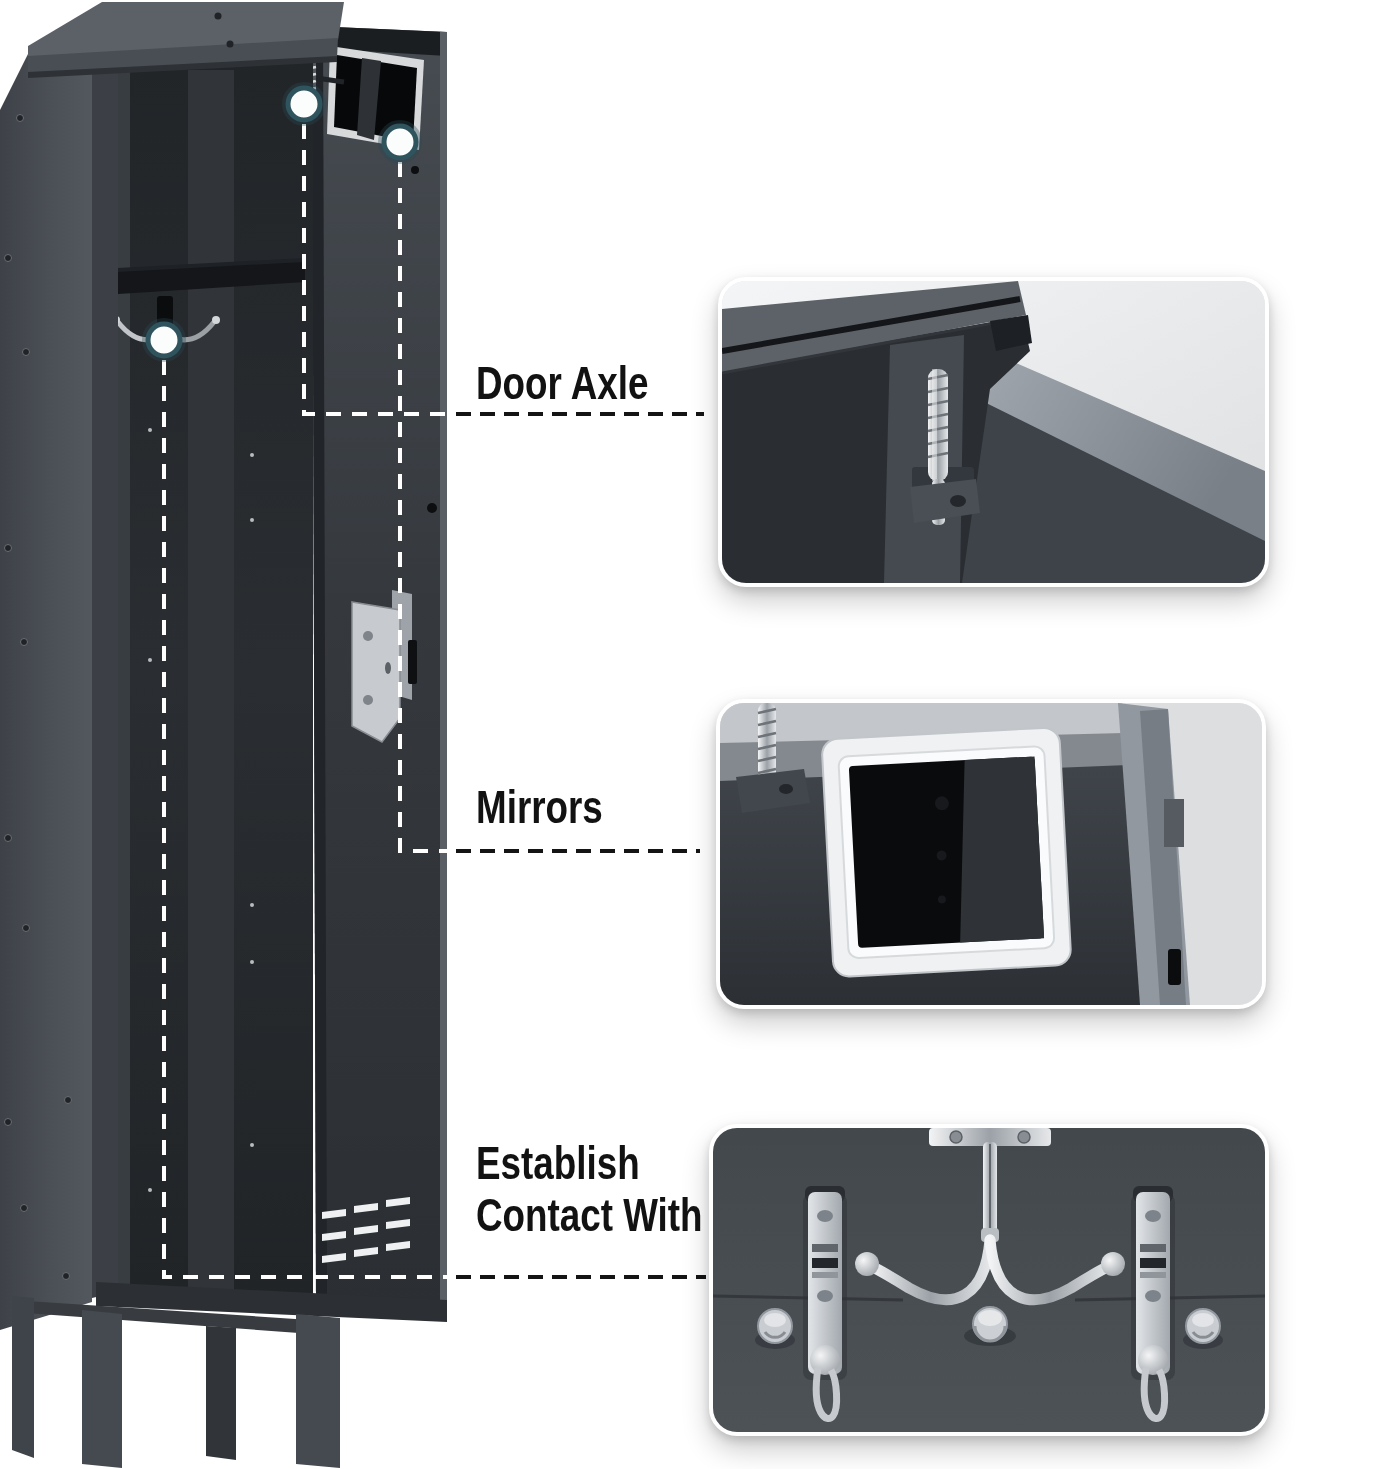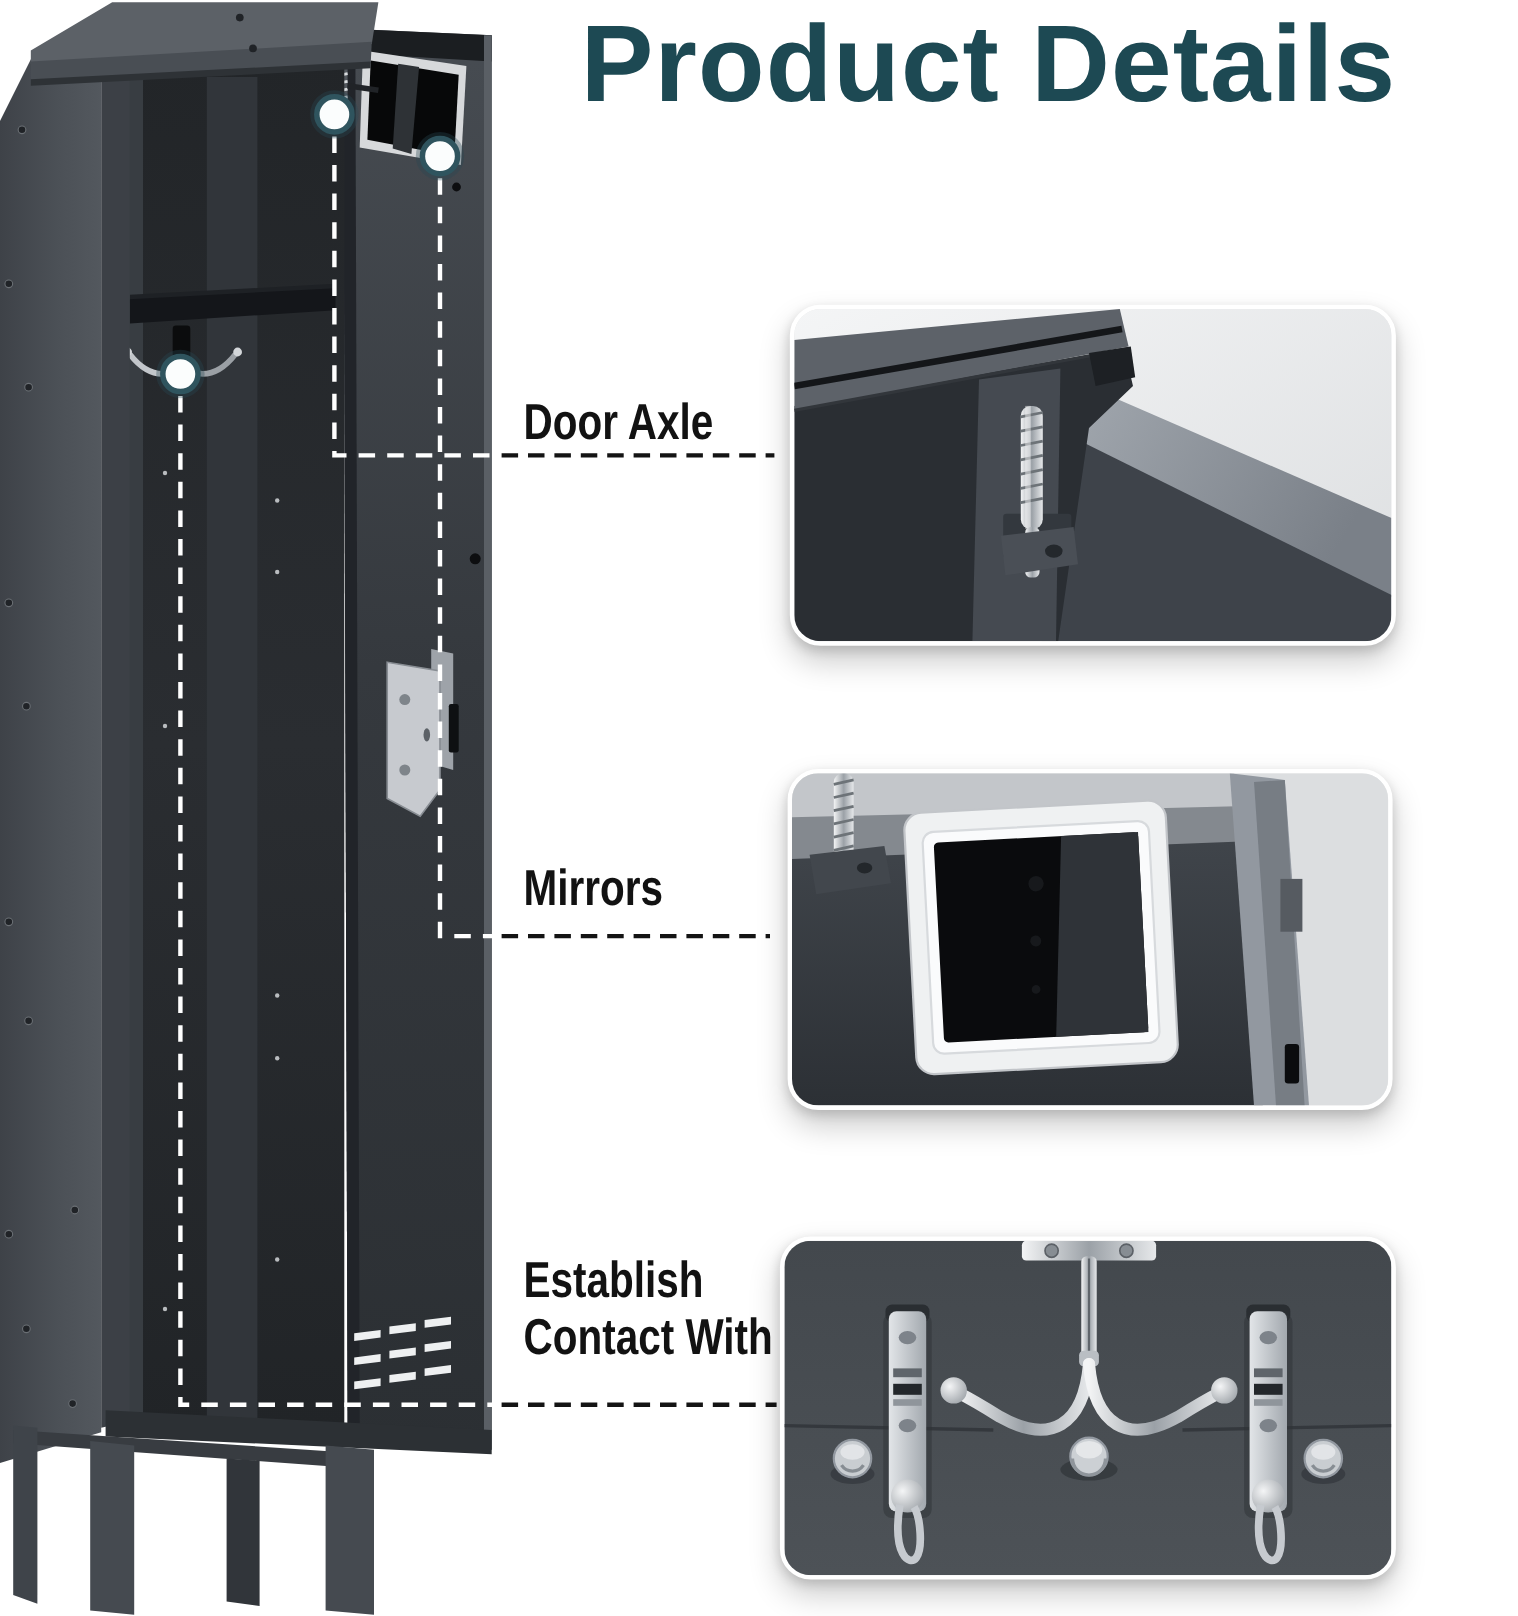--- a/index.html
+++ b/index.html
@@ -183,21 +183,20 @@
     <g>
       <circle cx="400" cy="142" r="20" fill="none" stroke="rgba(40,72,82,0.35)" stroke-width="4"></circle>
       <circle cx="400" cy="142" r="16" fill="#fbfdfd" stroke="#2f545e" stroke-width="5"></circle>
     </g>
     <g>
       <circle cx="164" cy="340" r="20" fill="none" stroke="rgba(40,72,82,0.35)" stroke-width="4"></circle>
       <circle cx="164" cy="340" r="16" fill="#fbfdfd" stroke="#2f545e" stroke-width="5"></circle>
     </g>
   </svg>
 
-  <div class="page-title">Product Details</div>
 
   <div class="callout-label" style="left:476px;top:358px;">Door Axle</div>
   <div class="callout-label" style="left:476px;top:782px;">Mirrors</div>
   <div class="callout-label wrap" style="left:476px;top:1138px;">Establish Contact With</div>
 
   <div class="panel" style="left:718px;top:277px;width:543px;height:302px;">
     <svg width="543" height="302" viewBox="0 0 543 302">
       <defs>
         <linearGradient id="p1bg" x1="0" y1="0" x2="1" y2="1">
           <stop offset="0" stop-color="#f4f5f6"></stop>

